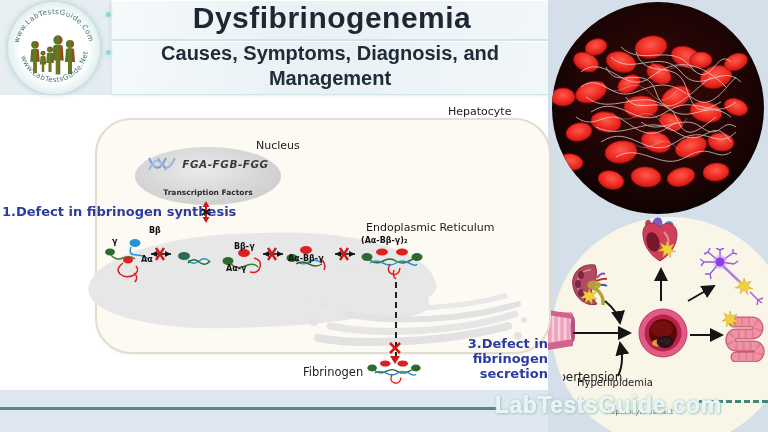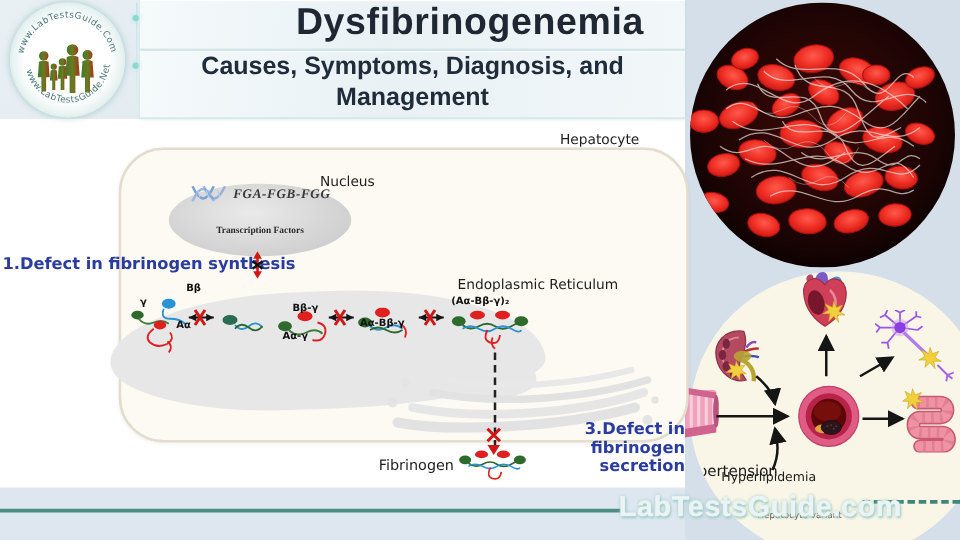--- a/index.html
+++ b/index.html
@@ -11,42 +11,42 @@
   .header{position:absolute;left:0;top:0;width:548px;height:95px;z-index:5;
           background:linear-gradient(135deg,#e9f0f4 0%,#dfe9ef 55%,#e7eef3 100%);}
   .strip{position:absolute;left:112px;width:436px;
          background:linear-gradient(100deg,#f5fafb 0%,#e9f1f5 45%,#f2f7f9 100%);
          border-top:1px solid #ffffff;border-bottom:1px solid #cfe6e8;
          box-shadow:0 1px 2px rgba(150,195,200,.25);}
   .strip1{top:0;height:38px;}
   .strip2{top:41px;height:52px;}
   .title{position:absolute;left:112px;top:1px;width:440px;text-align:center;
          font-family:"Liberation Sans",sans-serif;font-weight:bold;font-size:30px;
-         color:#1f2733;letter-spacing:.5px;z-index:6;padding-left:44px;}
+         color:#1f2733;letter-spacing:.5px;z-index:6;}
   .subtitle{position:absolute;left:140px;top:41px;width:380px;text-align:center;
             font-family:"Liberation Sans",sans-serif;font-weight:bold;font-size:20px;
             line-height:1.25;color:#202c3a;z-index:6;}
   .hdr-line{position:absolute;left:109px;top:2px;width:1px;height:86px;
             background:linear-gradient(#b7e4e1,rgba(183,228,225,0));z-index:6;}
   .hdr-dot{position:absolute;width:5px;height:5px;border-radius:50%;background:#8fd8d2;
            box-shadow:0 0 4px #aee6e1;z-index:7;}
 
   
   .logo{position:absolute;left:8px;top:2px;width:92px;height:92px;border-radius:50%;z-index:7;
         background:radial-gradient(circle,#ffffff 52%,#e6f2f1 68%,#b9d8d6 86%,#cfe4e3 100%);
         box-shadow:0 0 6px rgba(120,170,168,.6);}
 
   
   .main-panel{position:absolute;left:0;top:95px;width:548px;height:295px;background:#ffffff;z-index:4;}
   .cell{position:absolute;left:95px;top:23px;width:452px;height:232px;background:#fcfaf3;
         border:2px solid #e3ddcd;border-radius:36px;box-shadow:0 1px 3px rgba(0,0,0,.05);}
   .lbl{position:absolute;color:#1c1c1c;font-size:11px;}
   .nucleus{position:absolute;left:135px;top:52px;width:146px;height:58px;border-radius:50%;
            background:radial-gradient(ellipse at 45% 40%,#eaeaea 0%,#d6d6d6 55%,#c6c6c6 100%);
-           display:flex;flex-direction:column;align-items:center;font-family:Liberation Serif, serif;}
+           display:flex;flex-direction:column;align-items:center;justify-content:center;}
   .genes-row{display:flex;align-items:center;gap:5px;}
   .genes{font-size:10.5px;font-style:italic;font-weight:bold;color:#3a3a3a;letter-spacing:.5px;}
   .genes-sub{font-size:7.5px;font-weight:bold;color:#2a2a2a;margin-top:16px;}
   .er-blob{position:absolute;left:88px;top:138px;width:348px;height:94px;background:#e7e7e7;
            border-radius:48% 52% 55% 45% / 60% 70% 40% 50%;transform:rotate(-2deg);}
   .er-blob2{position:absolute;left:300px;top:170px;width:130px;height:54px;background:#e7e7e7;
             border-radius:50% 50% 60% 40% / 60% 60% 40% 40%;transform:rotate(7deg);}
   .blue-text{position:absolute;color:#2b3ca0;font-size:13px;font-weight:bold;z-index:6;}
   .chain-lbl{position:absolute;font-size:8px;font-weight:bold;color:#111;z-index:6;white-space:nowrap;}
   .dash-arrow{position:absolute;left:395px;top:187px;width:0;height:76px;border-left:2px dashed #222;z-index:6;}

